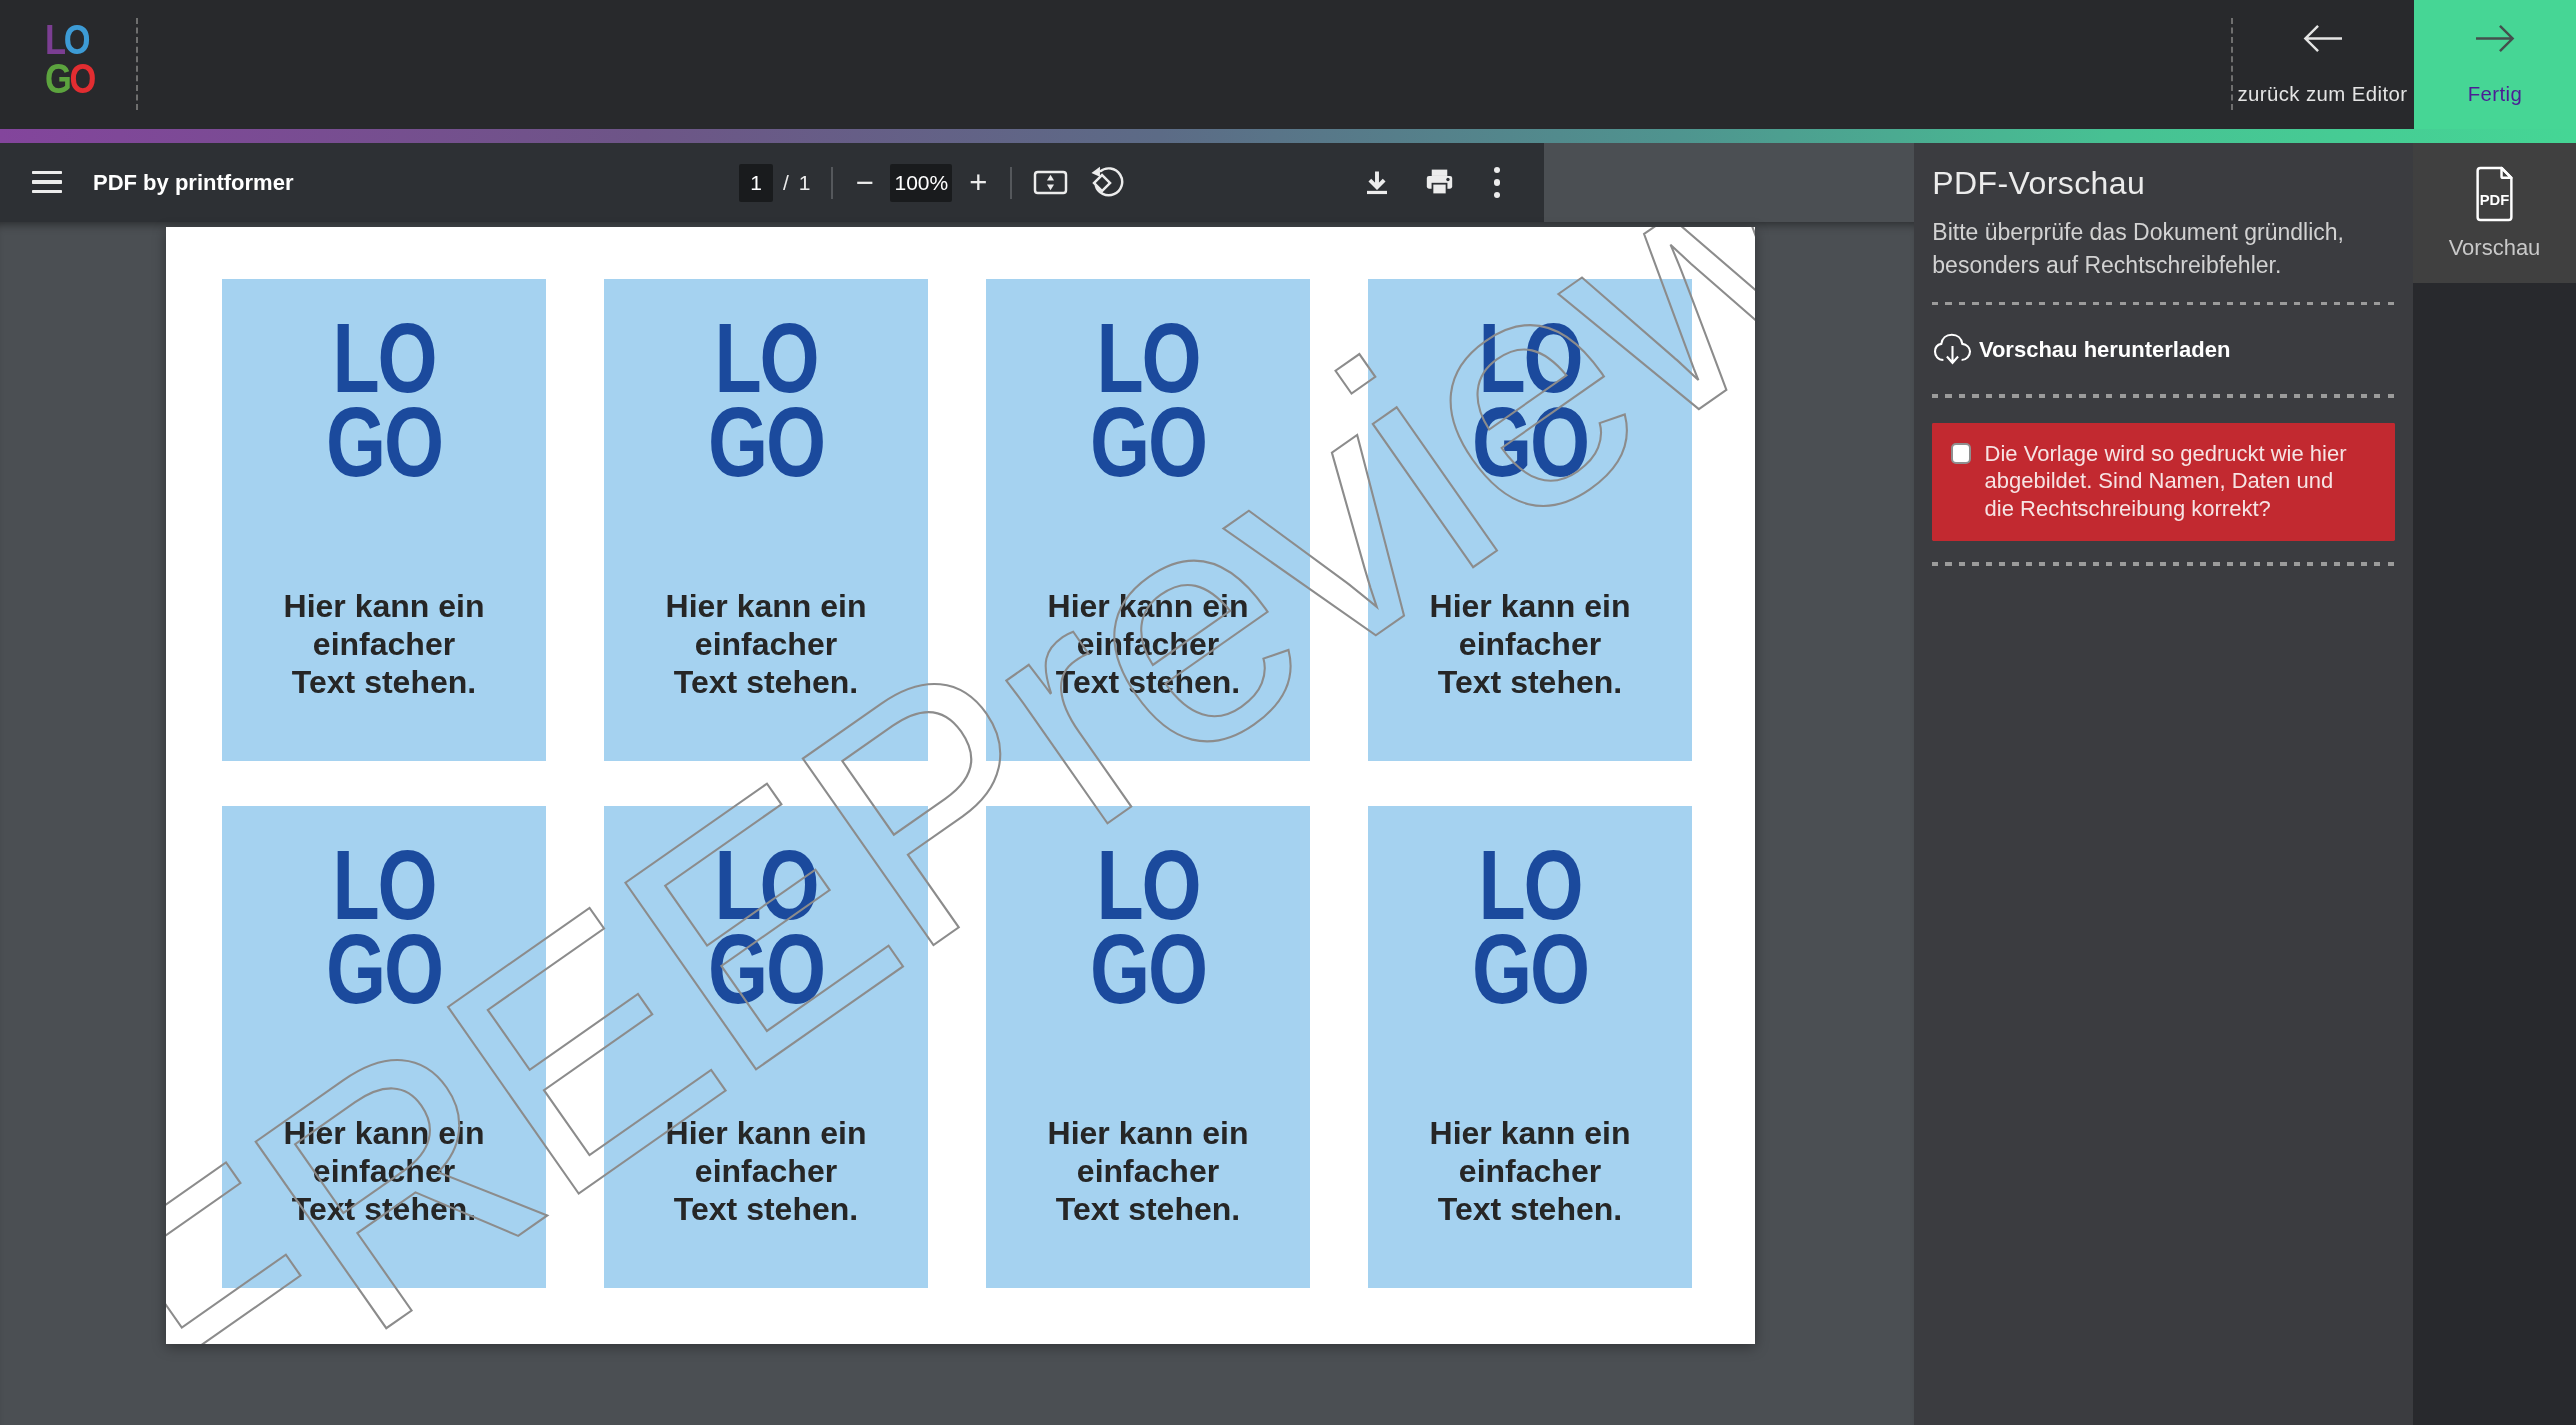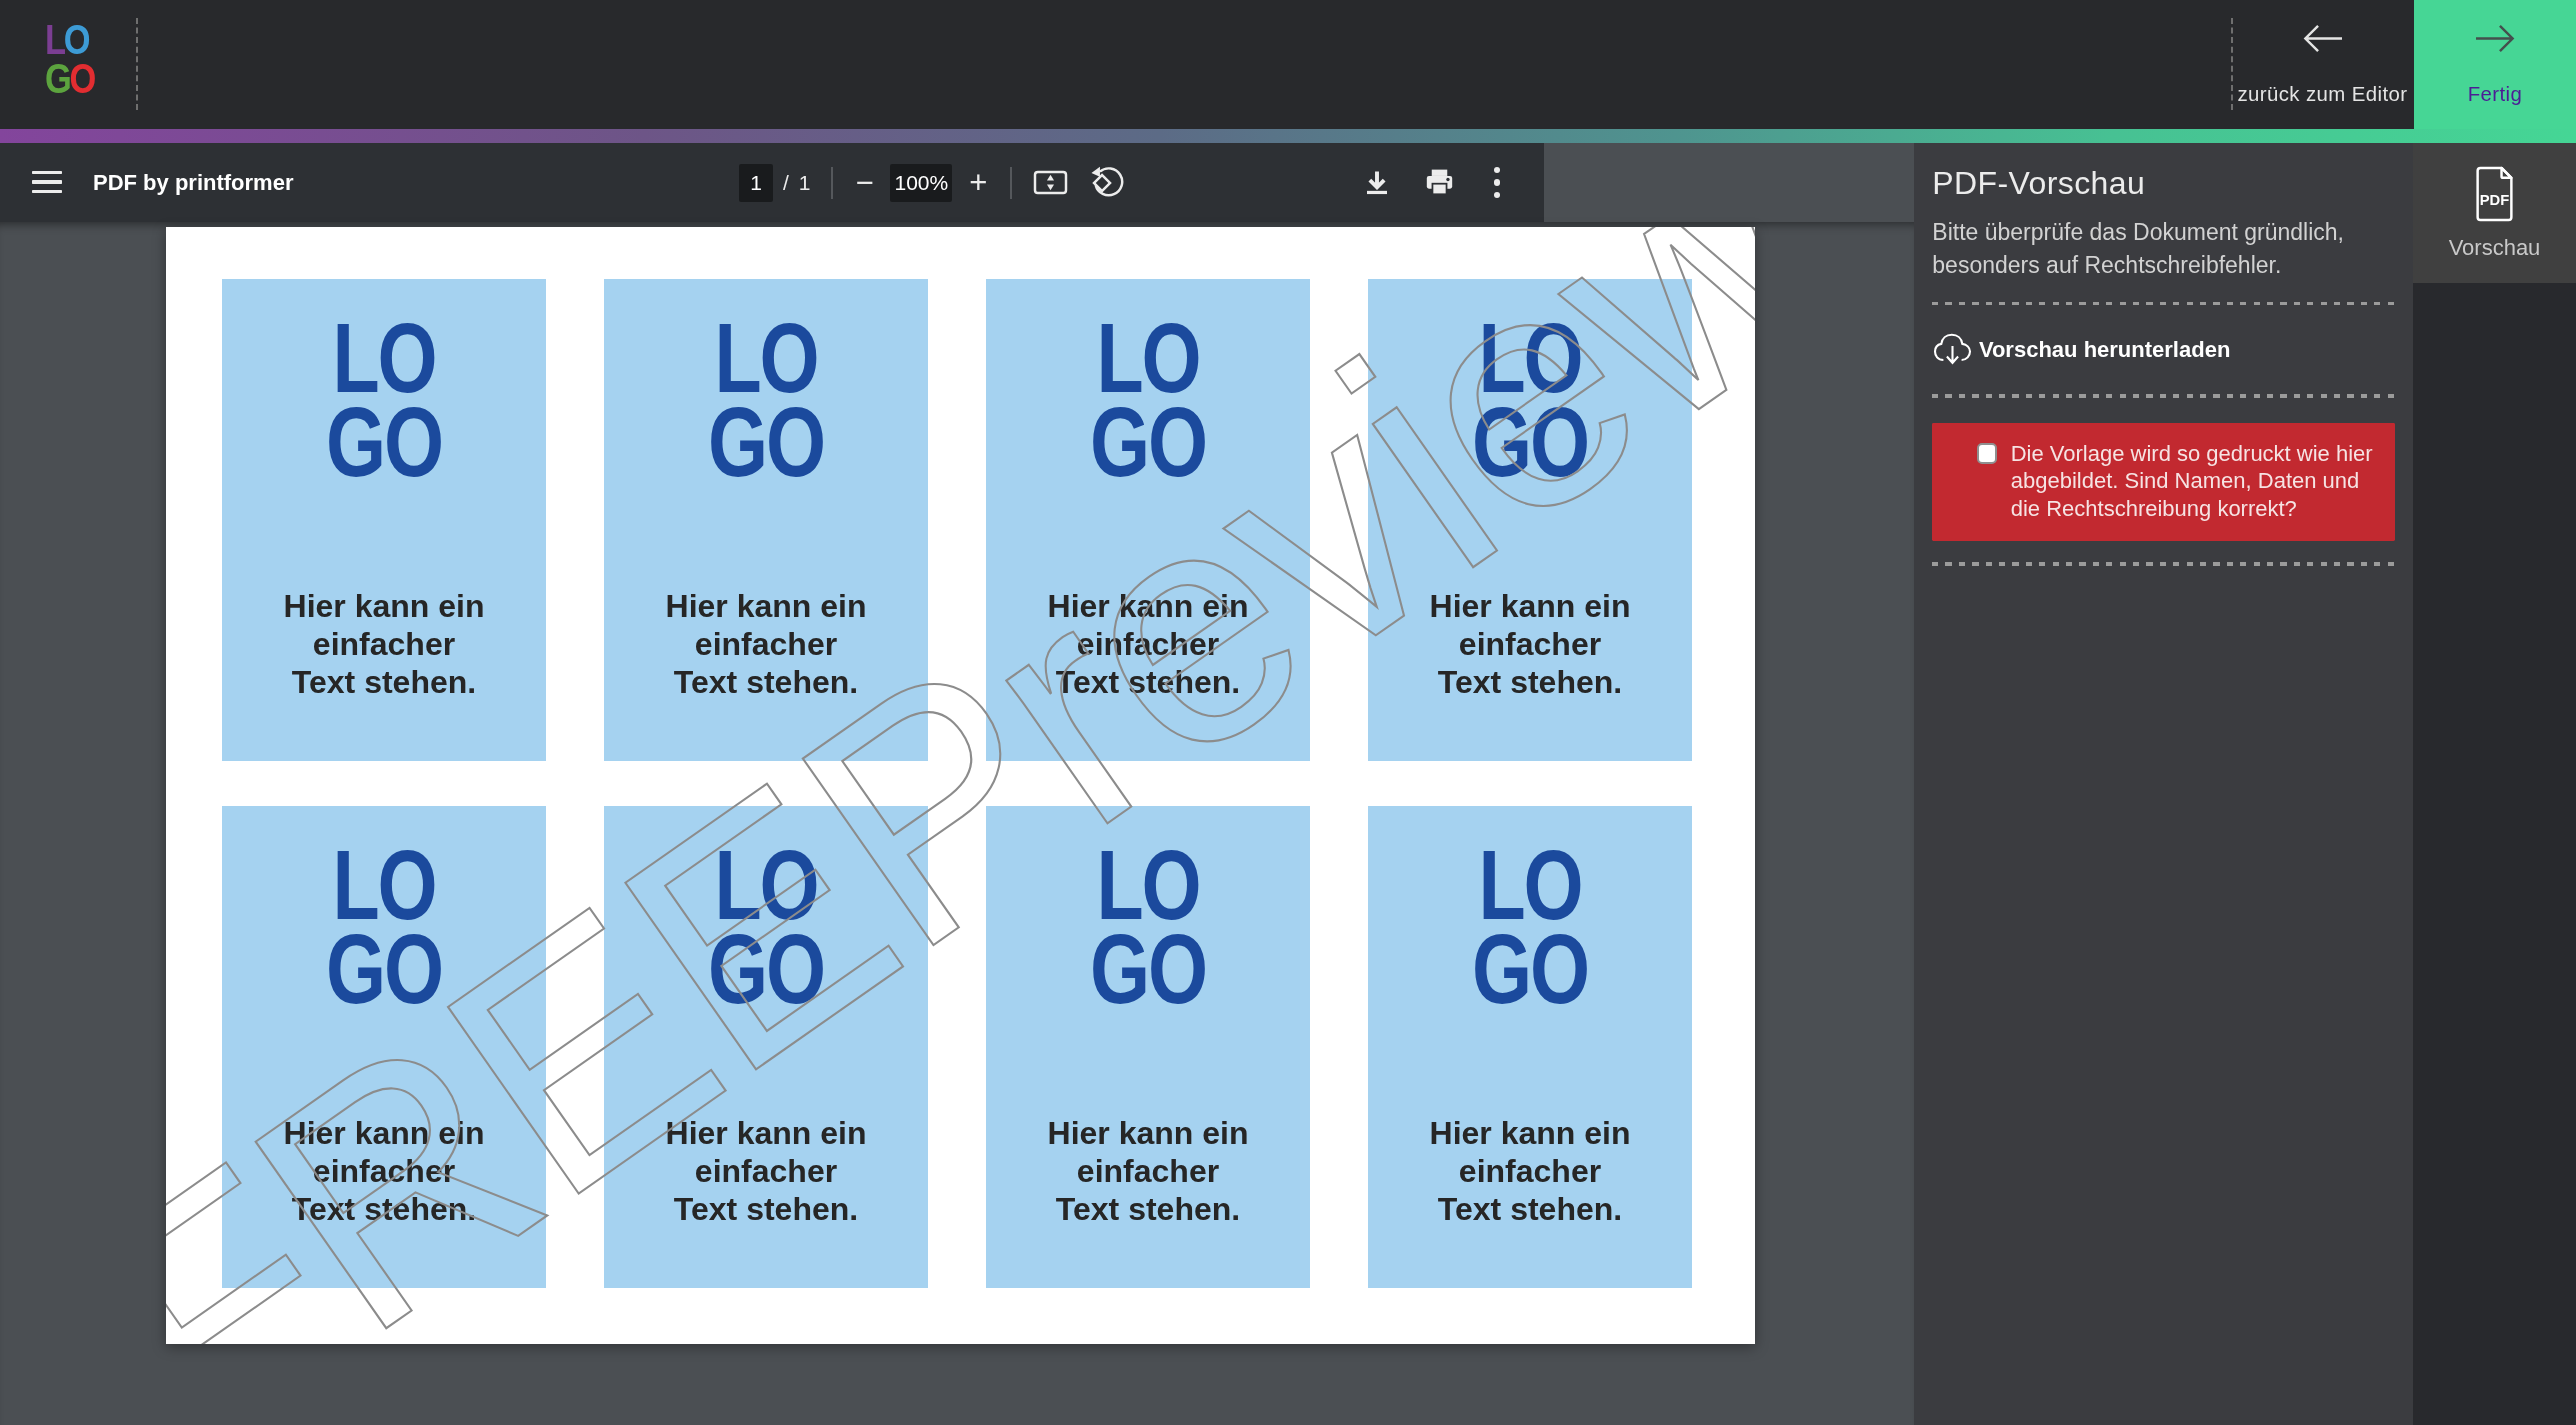--- a/index.html
+++ b/index.html
@@ -72,21 +72,21 @@
   
   .sidebar { position:absolute; left:1914px; top:143px; width:499px; height:1282px;
     background:#3b3c40; color:#e6e6e6; padding:21px 18.3px 0 18.3px; }
   .sb-title { font-size:32px; font-weight:300; color:#ececec; margin:1.4px 0 14px; letter-spacing:0.4px; }
   .sb-sub { font-size:23px; font-weight:300; color:#d2d2d2; line-height:1.4; max-width:458px; }
   .dotted-sep { height:3.5px; margin:21px 0 0 0;
     background:repeating-linear-gradient(90deg,#9b9b9b 0 6.3px,transparent 6.3px 13.4px); }
   .download-row { display:flex; align-items:center; justify-content:flex-start; gap:5.6px;
     margin:27px 0; font-size:22px; font-weight:600; color:#fff; cursor:pointer; }
   .warning { margin-top:25px; background:var(--warning-bg,#c22930); border-radius:1.4px;
-    padding:17px 17px 18.3px 18.3px; display:flex; gap:14px;justify-content:flex-end; }
+    padding:17px 17px 18.3px 18.3px; display:flex; gap:14px; }
   .warning-check { width:20px; height:21px; background:#fff; border:2.1px solid #8f8f8f;
     border-radius:5px; flex:none; margin-top:3.5px; cursor:pointer; }
   .warning-text { font-size:22px; line-height:1.26; color:#f6e3e3; max-width:367px; }
 
   
   .right-strip { position:absolute; left:2413px; top:143px; width:163px; height:1282px; background:#28292d; }
   .vorschau-tab { height:140px; background:#404040; display:flex; flex-direction:column;
     align-items:center; justify-content:center; gap:12.7px; color:#c9c9c9;
     font-size:22px; font-weight:300; cursor:pointer; }
 </style>

